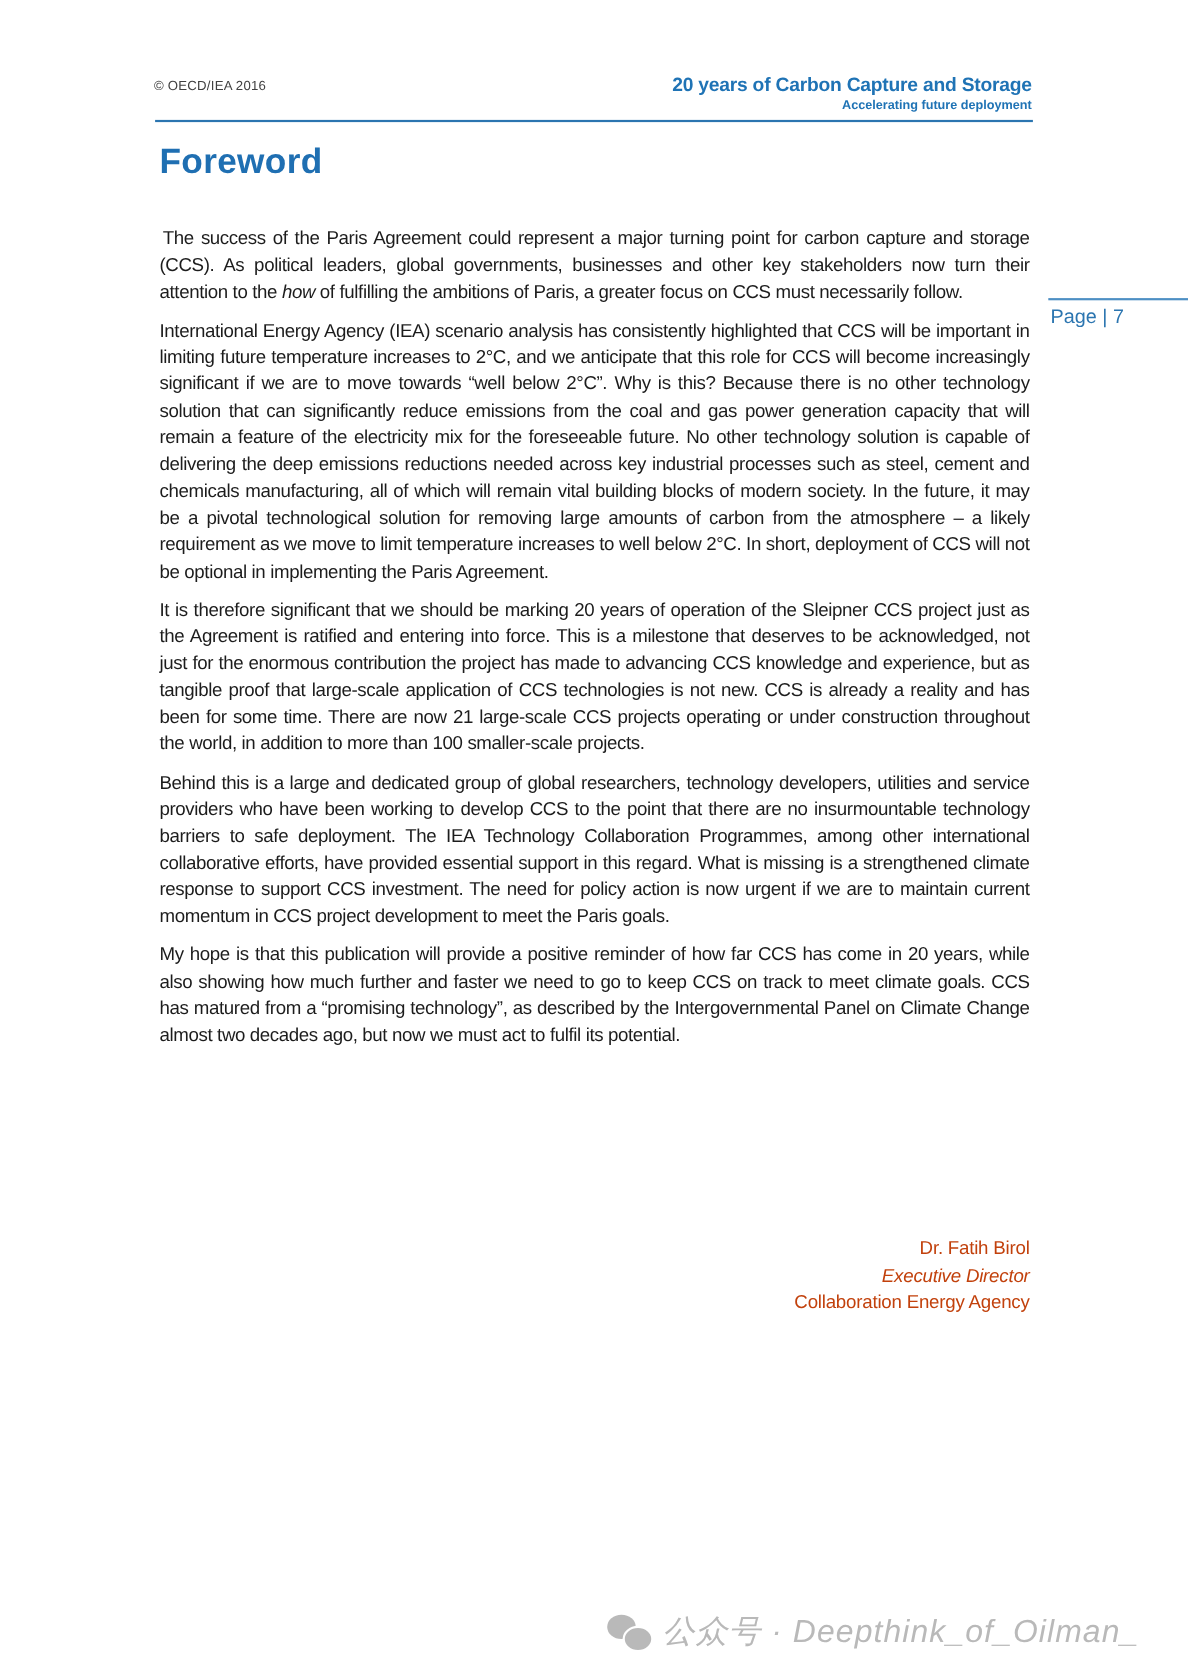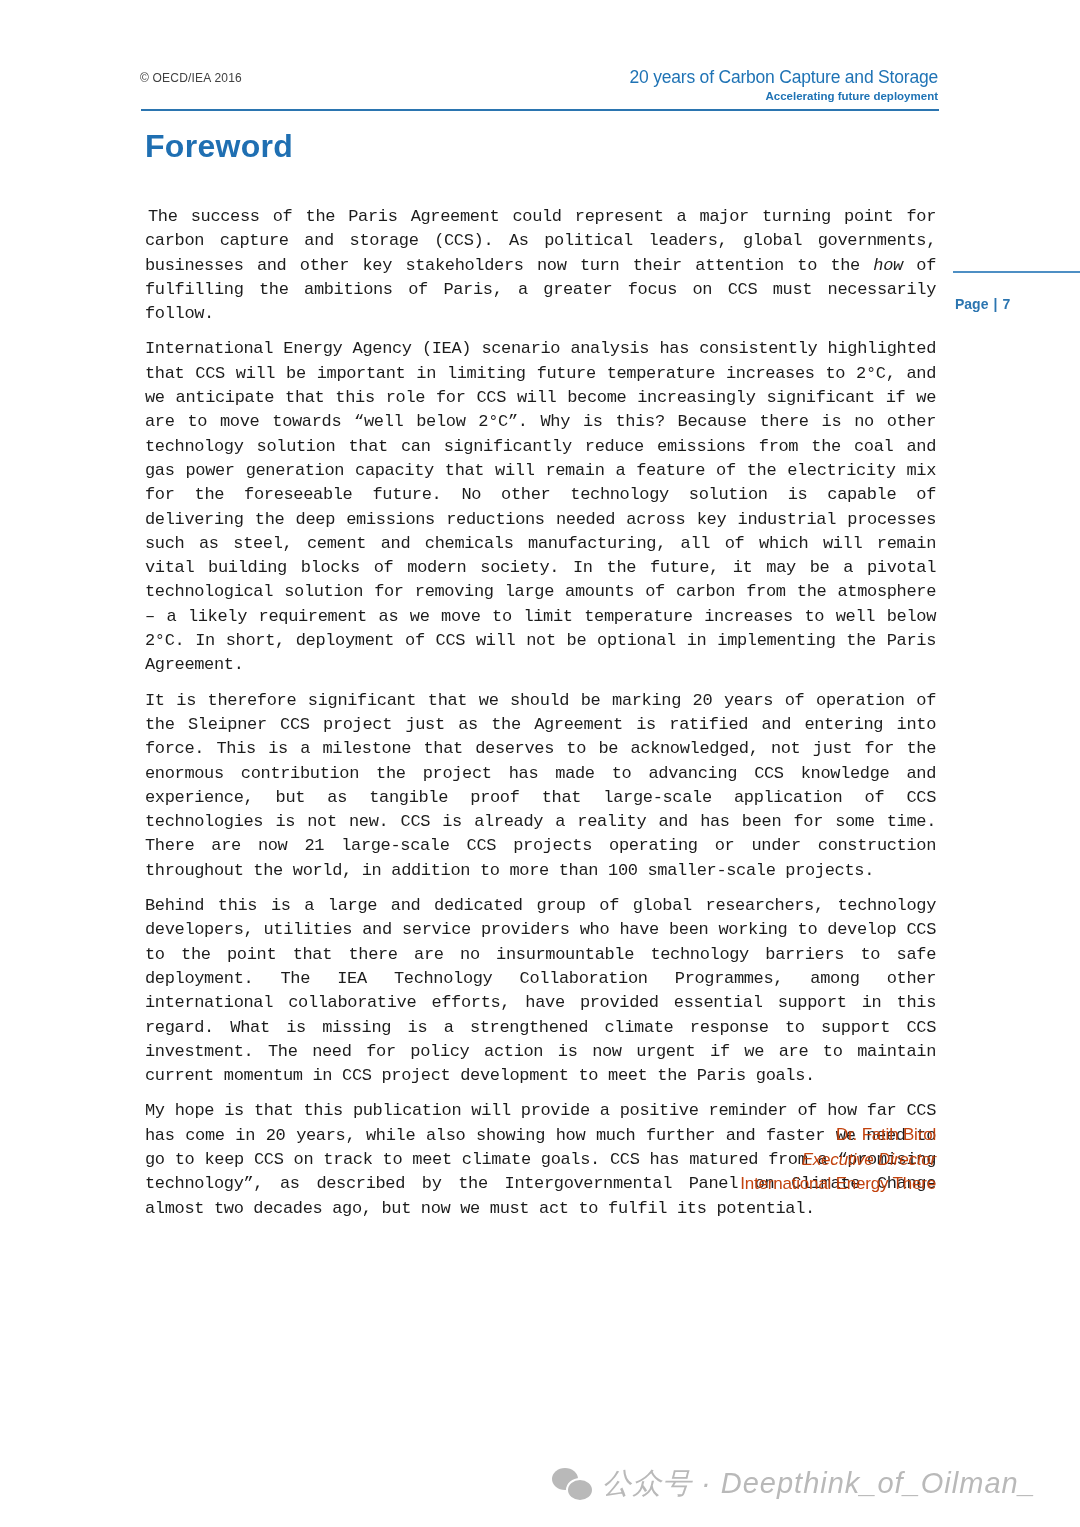--- a/index.html
+++ b/index.html
@@ -1,27 +1,27 @@
 <!DOCTYPE html>
 <html><head>
 <meta charset="utf-8">
 <style>
   html, body { margin: 0; padding: 0; background: #ffffff; }
   body { width: 1080px; height: 1527px; position: relative; overflow: hidden;
          font-family: "Liberation Sans", "DejaVu Sans", sans-serif; color: #1a1a1a; }
   .hdr-left { position: absolute; left: 140px; top: 71px; font-size: 12px; color: #404040; letter-spacing: 0.2px; }
   .hdr-right { position: absolute; right: 142px; top: 66px; text-align: right; }
-  .hdr-title { font-size: 17.5px; font-weight: normal; color: #1f73b5; line-height: 22px; letter-spacing: -0.2px; }
+  .hdr-title { font-size: 17.5px; font-weight: bold; color: #1f73b5; line-height: 22px; letter-spacing: -0.2px; }
   .hdr-sub { font-size: 11.5px; font-weight: bold; color: #1f73b5; line-height: 16px; }
   .hdr-rule { position: absolute; left: 141px; top: 109px; width: 798px; height: 2px; background: #2b75b0; }
   .page-rule { position: absolute; left: 953px; top: 271px; width: 127px; height: 2px; background: #4d8fc4; }
-  .page-num { position: absolute; left: 955px; top: 296px; font-size: 14px; color: #2b75b0; font-weight: bold; }
+  .page-num { position: absolute; left: 955px; top: 278px; font-size: 18px; color: #2b75b0; }
   .page-num .sep { margin: 0 5px; }
   h1.title { position: absolute; left: 145px; top: 128px; margin: 0; font-size: 32px; font-weight: bold; color: #1f6fb2; letter-spacing: 0.3px; }
-  .body { position: absolute; left: 145px; top: 205px; width: 791px; font-family: Liberation Mono, monospace; }
+  .body { position: absolute; left: 145px; top: 205px; width: 791px; }
   .body p { margin: 0 0 11px 0; font-size: 17px; line-height: 24.3px; text-align: justify; color: #1c1c1c; letter-spacing: -0.35px; }
   .body p:first-child { text-indent: 3px; }
   .sig { position: absolute; right: 144px; top: 1123px; text-align: right; font-size: 17px; line-height: 24.5px; color: #c2410c; letter-spacing: -0.2px; }
   .sig .role { font-style: italic; }
   .wm { position: absolute; left: 552px; top: 1464px; display: flex; align-items: center; color: #b9b9b9; font-size: 29px; letter-spacing: 1px; font-style: italic; }
   .wm-icon { width: 42px; height: 36px; position: relative; margin-right: 8px; }
   .wm-icon .b1 { position: absolute; left: 0; top: 2px; width: 26px; height: 22px; border-radius: 50%; background: #b9b9b9; }
   .wm-icon .b2 { position: absolute; left: 14px; top: 12px; width: 24px; height: 20px; border-radius: 50%; background: #b9b9b9; border: 2px solid #fff; }
 </style>
 </head>
@@ -45,21 +45,21 @@
   <p><span>The success of the Paris Agreement could represent a major turning point for carbon capture and storage (CCS). As political leaders, global governments, businesses and other key stakeholders now turn their attention to the </span><em>how</em><span> of fulfilling the ambitions of Paris, a greater focus on CCS must necessarily follow.</span></p>
   <p>International Energy Agency (IEA) scenario analysis has consistently highlighted that CCS will be important in limiting future temperature increases to 2°C, and we anticipate that this role for CCS will become increasingly significant if we are to move towards “well below 2°C”. Why is this? Because there is no other technology solution that can significantly reduce emissions from the coal and gas power generation capacity that will remain a feature of the electricity mix for the foreseeable future. No other technology solution is capable of delivering the deep emissions reductions needed across key industrial processes such as steel, cement and chemicals manufacturing, all of which will remain vital building blocks of modern society. In the future, it may be a pivotal technological solution for removing large amounts of carbon from the atmosphere – a likely requirement as we move to limit temperature increases to well below 2°C. In short, deployment of CCS will not be optional in implementing the Paris Agreement.</p>
   <p>It is therefore significant that we should be marking 20 years of operation of the Sleipner CCS project just as the Agreement is ratified and entering into force. This is a milestone that deserves to be acknowledged, not just for the enormous contribution the project has made to advancing CCS knowledge and experience, but as tangible proof that large-scale application of CCS technologies is not new. CCS is already a reality and has been for some time. There are now 21 large-scale CCS projects operating or under construction throughout the world, in addition to more than 100 smaller-scale projects.</p>
   <p>Behind this is a large and dedicated group of global researchers, technology developers, utilities and service providers who have been working to develop CCS to the point that there are no insurmountable technology barriers to safe deployment. The IEA Technology Collaboration Programmes, among other international collaborative efforts, have provided essential support in this regard. What is missing is a strengthened climate response to support CCS investment. The need for policy action is now urgent if we are to maintain current momentum in CCS project development to meet the Paris goals.</p>
   <p>My hope is that this publication will provide a positive reminder of how far CCS has come in 20 years, while also showing how much further and faster we need to go to keep CCS on track to meet climate goals. CCS has matured from a “promising technology”, as described by the Intergovernmental Panel on Climate Change almost two decades ago, but now we must act to fulfil its potential.</p>
 </div>
 
 <div class="sig">
   <div>Dr. Fatih Birol</div>
   <div class="role">Executive Director</div>
-  <div>International Energy There</div>
+  <div>Collaboration Energy Agency</div>
 </div>
 
 <div class="wm">
   <span class="wm-icon">
       <span class="b1"></span>
       <span class="b2"></span>
     </span>
   <span>公众号 · Deepthink_of_Oilman_</span>
 </div>
 

